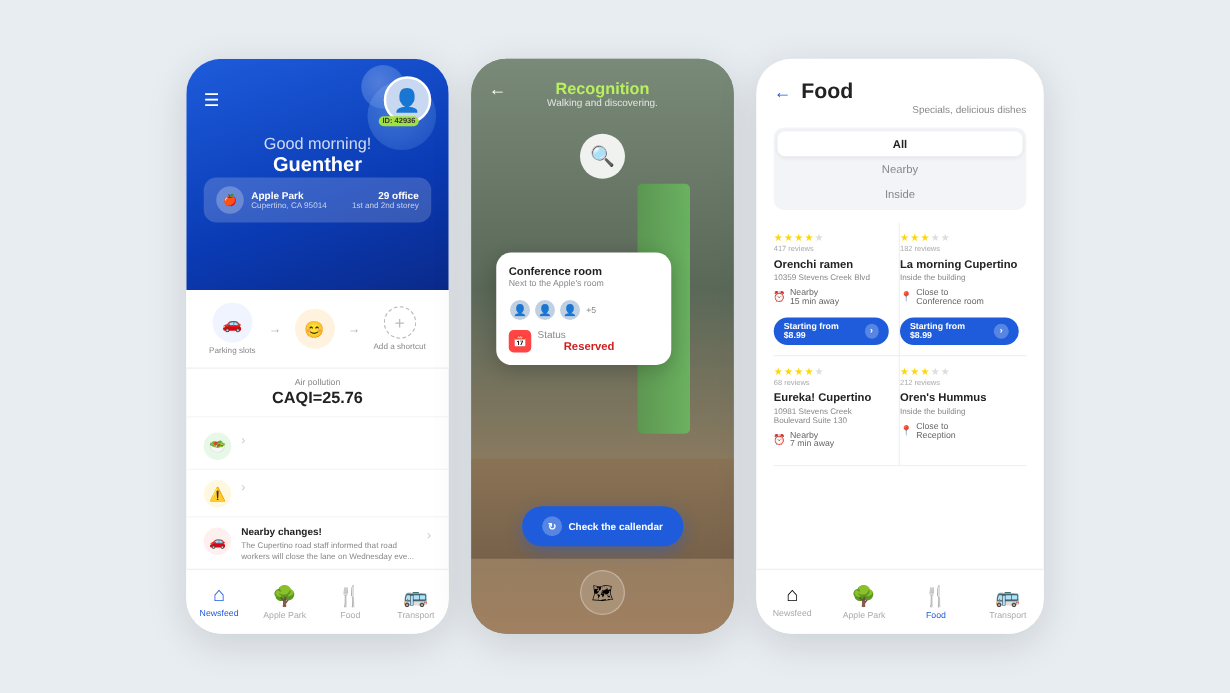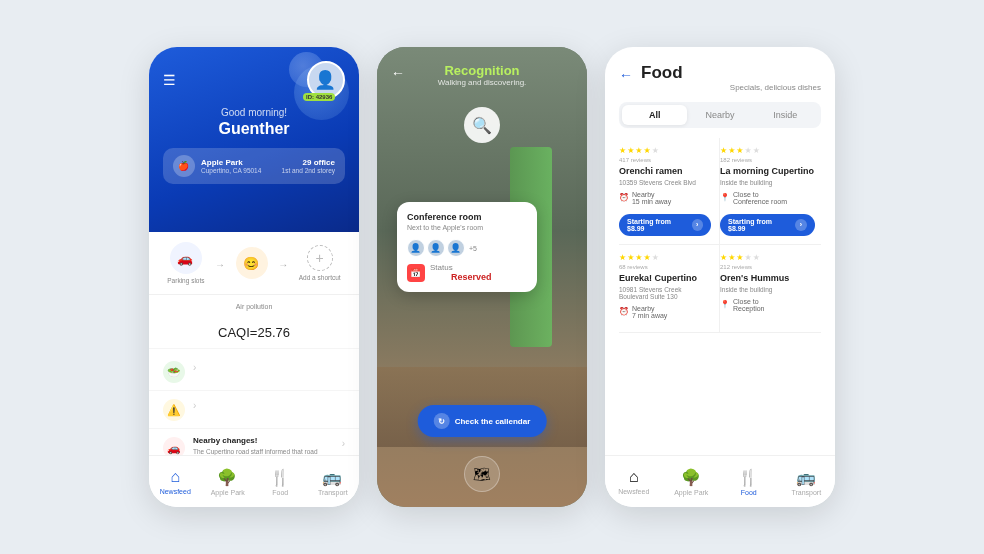--- a/index.html
+++ b/index.html
@@ -90,30 +90,29 @@
       right: 35px;
       top: 5px;
       width: 35px;
       height: 35px;
       border-radius: 50%;
       background: radial-gradient(circle at 40% 40%, #aac6f5, #4a7de0);
       opacity: 0.4;
     }
     .s1-greeting {
       color: rgba(255,255,255,0.8);
-      font-size: 10px;
+      font-size: 13px;
       text-align: center;
       margin-bottom: 2px;
     }
     .s1-name {
       color: #fff;
       font-size: 16px;
       font-weight: 700;
       text-align: center;
-      margin-bottom: 10px;
     }
     .s1-location-card {
       background: rgba(255,255,255,0.18);
       border-radius: 10px;
       padding: 7px 10px;
       display: flex;
       align-items: center;
       gap: 6px;
     }
     .s1-loc-icon {
@@ -204,23 +203,22 @@
       padding: 8px 14px;
       text-align: center;
       border-bottom: 1px solid #f5f5f5;
     }
     .s1-air-label {
       font-size: 7px;
       color: #888;
     }
     .s1-air-value {
       font-size: 13px;
-      font-weight: 400;
+      font-weight: 700;
       color: #222;
-      margin-top: 15px;
     }
 
     .s1-feed {
       padding: 4px 0;
     }
     .s1-feed-item {
       display: flex;
       align-items: flex-start;
       gap: 8px;
       padding: 7px 14px;
@@ -503,20 +501,21 @@
       font-size: 8px;
       color: #888;
       text-align: right;
     }
     .s3-tabs {
       display: flex;
       margin: 0 14px 10px;
       background: #f2f4f7;
       border-radius: 8px;
       padding: 3px;
+      flex-direction: column;
     }
     .s3-tab {
       flex: 1;
       text-align: center;
       font-size: 9px;
       padding: 5px 0;
       border-radius: 6px;
       color: #888;
     }
     .s3-tab.active {

